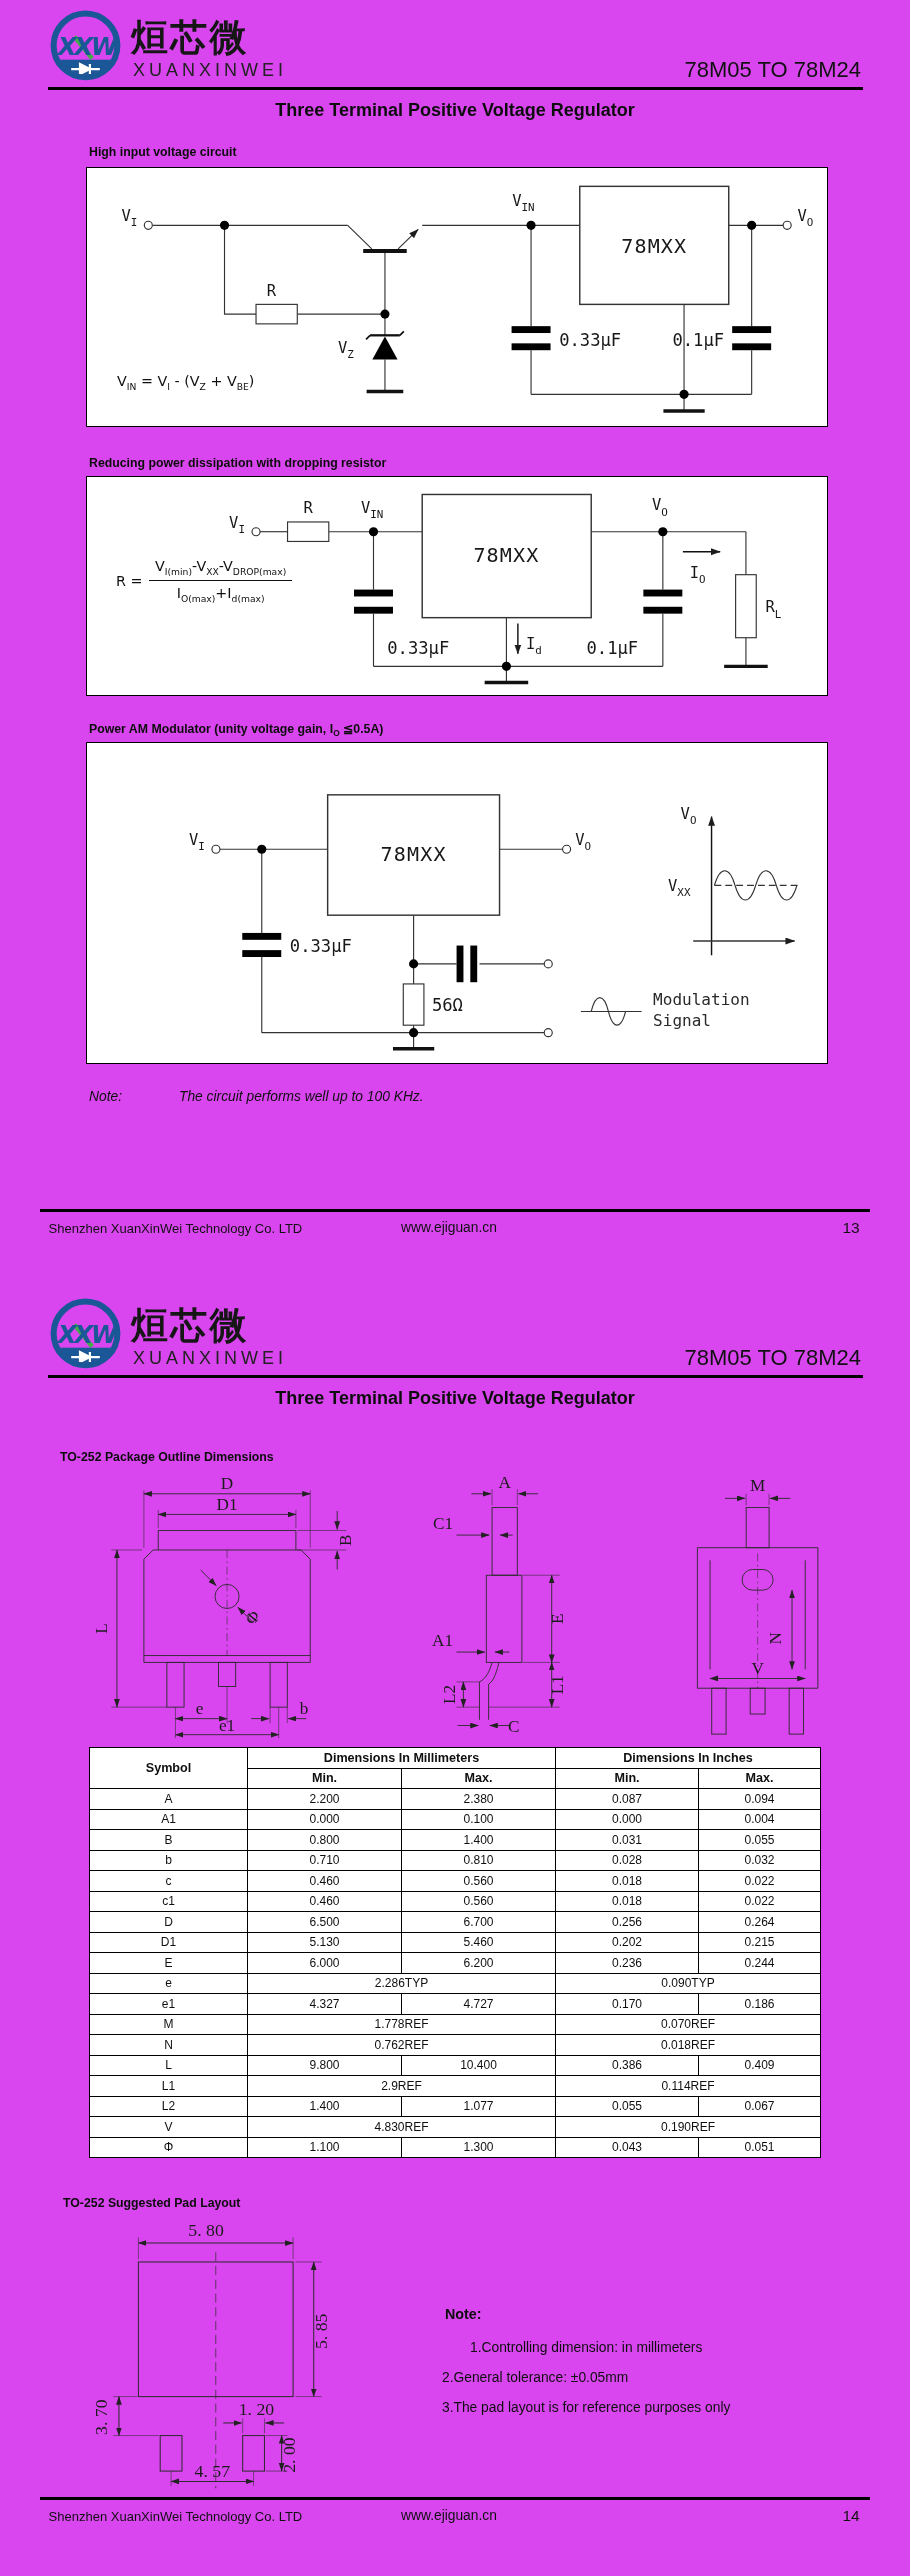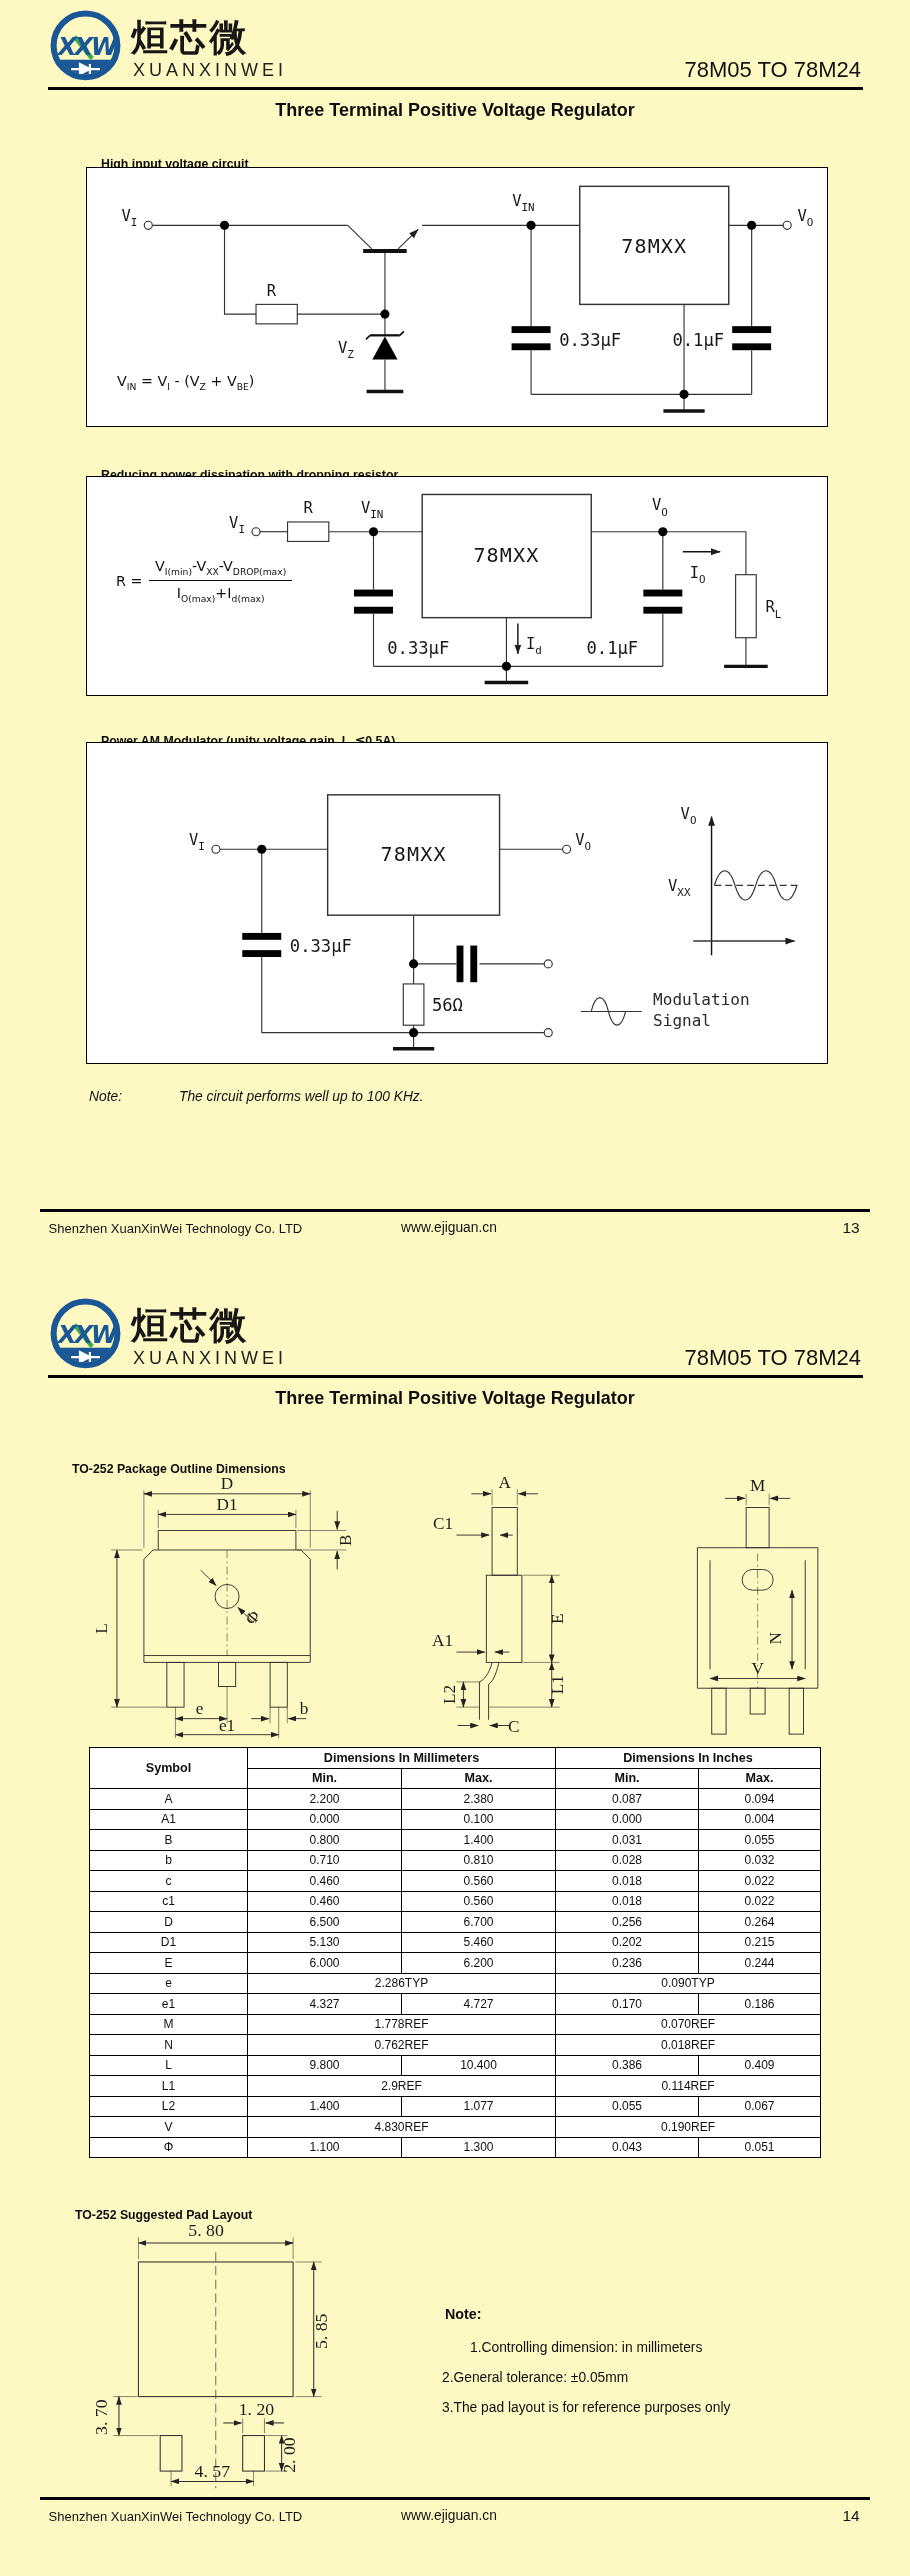--- a/index.html
+++ b/index.html
@@ -1,27 +1,27 @@
 <!DOCTYPE html>
 <html style="font-size:9.2px"><head>
 <meta charset="utf-8">
 <style>
   html,body { margin:0; padding:0; background:#ffffff; }
   body { width:910px; font-family:"Liberation Sans", sans-serif; color:#111; }
-  .page { position:relative; width:910px; height:1288px; background:#fef9c3; overflow:hidden; }
+  .page { position:relative; width:910px; height:1288px; background:#d946ef; overflow:hidden; }
 
   
   .logo-mark { position:absolute; left:47px; top:8px; width:77px; height:77px; }
   .logo-cn { position:absolute; left:131px; top:12.6px; font-size:37px; font-weight:700; letter-spacing:2.3px; color:#161616; font-family:"DejaVu Sans",sans-serif; }
   .logo-en { position:absolute; left:133px; top:60px; font-size:18px; font-weight:500; letter-spacing:4px; color:#222; }
   .part-range { position:absolute; left:509px; top:57px; width:352px; text-align:right; font-size:22px; color:#111; }
   .head-rule { position:absolute; left:48px; top:87px; width:815px; height:2.9px; background:#000; }
   .doc-title { position:absolute; left:0; top:100px; width:910px; margin:0; text-align:center; font-size:18px; font-weight:bold; color:#0d0d0d; }
 
-  .sec-h { position:absolute; margin:12px; font-size:12.3px; font-weight:bold; color:#0d0d0d; }
+  .sec-h { position:absolute; margin:0; font-size:12.3px; font-weight:bold; color:#0d0d0d; }
   .sec-h sub { font-size:0.68em; }
 
   .frame { position:absolute; left:86px; width:740px; border:1.1px solid #000; background:#fff; }
   .frame svg { display:block; }
 
   
   .nlbl { font-family:"DejaVu Sans Mono", monospace; font-size:27px; fill:#181818; }
   .nsub { font-size:19px; }
   .vlbl { font-family:"DejaVu Sans Mono", monospace; font-size:30px; fill:#181818; }
   .chiplbl { font-family:"DejaVu Sans Mono", monospace; font-size:35px; fill:#181818; letter-spacing:2px; }

